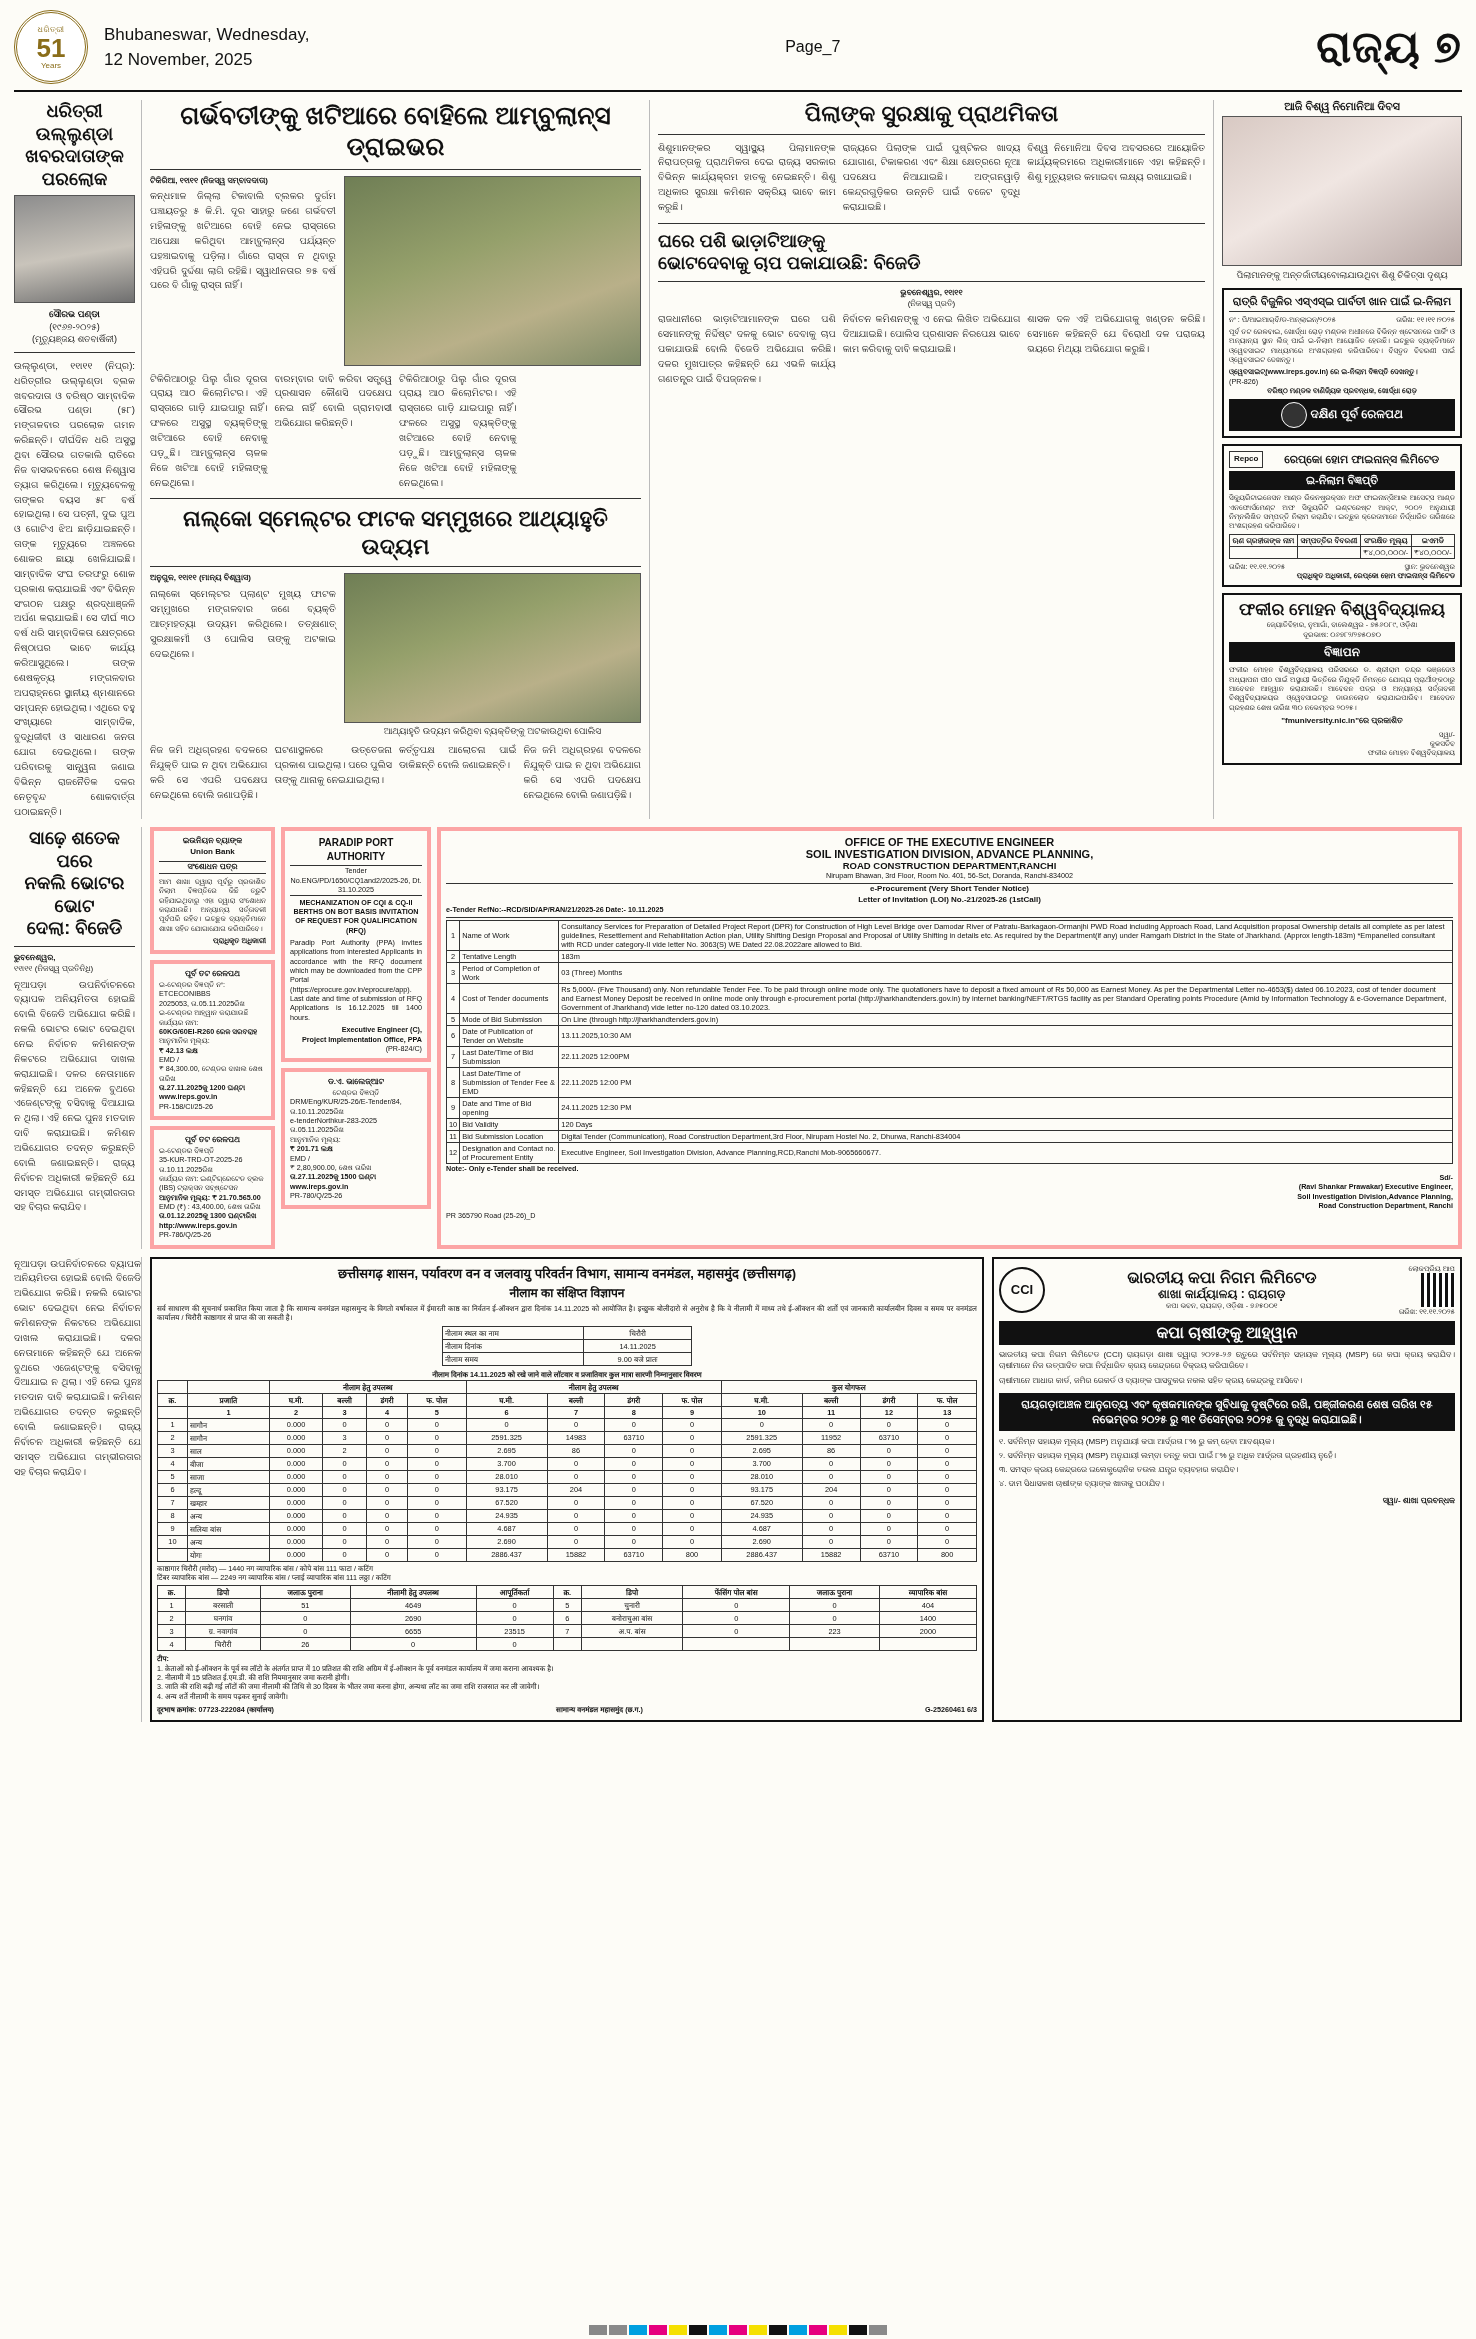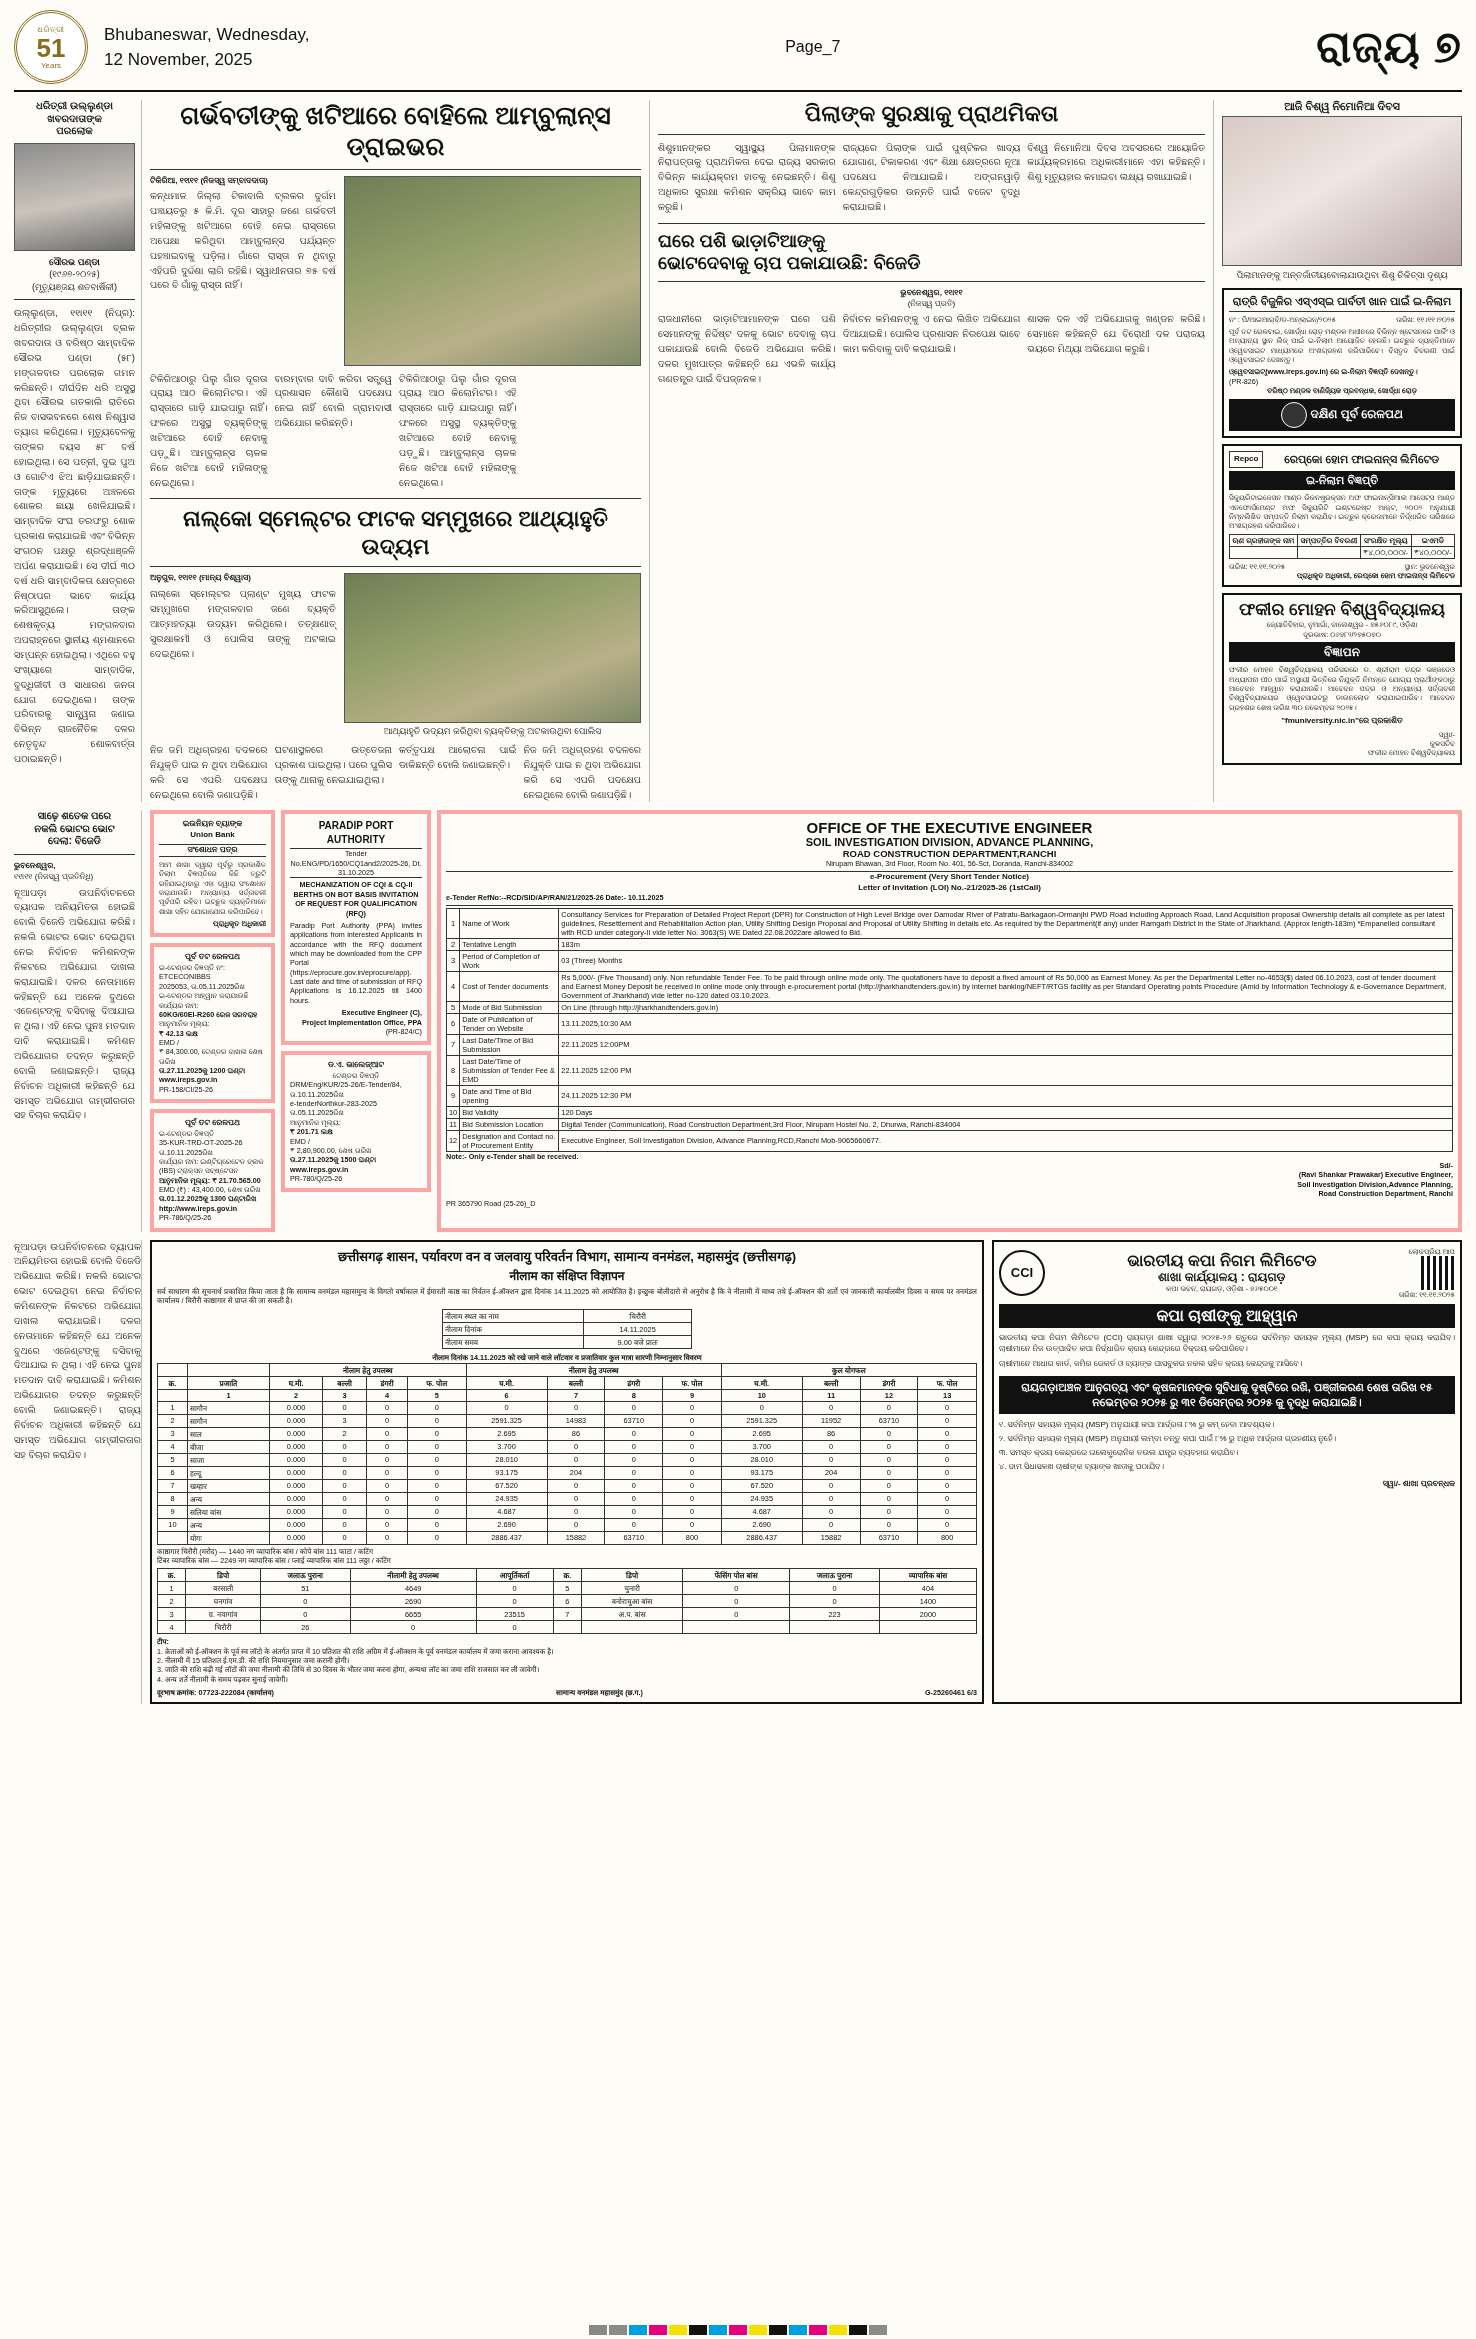--- a/index.html
+++ b/index.html
@@ -23,21 +23,21 @@
   .edition { font-size:17px; line-height:1.5; margin-left:16px; }
   .pageno { font-size:16px; margin-left:auto; margin-right:auto; }
   .brand { font-size:44px; font-weight:bold; letter-spacing:1px; }
 
   
   .col-text { font-size:9.6px; line-height:1.55; text-align:justify; color:#1b1b1b; }
   .headline { font-weight:bold; line-height:1.25; }
   .hl-xl { font-size:25px; }
   .hl-lg { font-size:22px; }
   .hl-md { font-size:18px; }
-  .hl-sm { font-size:10px; }
+  .hl-sm { font-size:18px; }
   .rule { border-top:1px solid #333; margin:6px 0; }
   .photo { background:linear-gradient(160deg,#6f7e55,#95a06b 40%,#b9b089 70%,#7e8a66); border:1px solid #555; position:relative; }
   .photo.portrait { background:linear-gradient(170deg,#8d8d8d,#c9c4bb 55%,#6f6f6f); }
   .photo.baby { background:linear-gradient(150deg,#d8c9c3,#f0e6e2 45%,#b9a9a6); }
   .caption { font-size:9px; line-height:1.4; text-align:center; }
 
   
   .top-grid { display:grid; grid-template-columns:128px 500px 1fr 240px; gap:8px; margin-top:8px; }
   .mid-grid { display:grid; grid-template-columns:128px 1fr; gap:8px; }
 
@@ -307,21 +307,21 @@
           <div class="tiny2 b">₹ 201.71 ଲକ୍ଷ</div>
           <div class="tiny2">EMD /</div>
           <div class="tiny2">₹ 2,80,900.00, ଶେଷ ତାରିଖ</div>
           <div class="tiny2 b">ତା.27.11.2025କୁ 1500 ଘଣ୍ଟା</div>
           <div class="tiny2 b">www.ireps.gov.in</div>
           <div class="tiny2">PR-780/Q/25-26</div>
         </div>
       </div>
 
       <div class="box">
-        <div class="center b" style="font-size:15px;">OFFICE OF THE EXECUTIVE ENGINEER</div>
+        <div class="center b" style="font-size:11px;">OFFICE OF THE EXECUTIVE ENGINEER</div>
         <div class="center b" style="font-size:11px;">SOIL INVESTIGATION DIVISION, ADVANCE PLANNING,</div>
         <div class="center b" style="font-size:9.5px;">ROAD CONSTRUCTION DEPARTMENT,RANCHI</div>
         <div class="center tiny2">Nirupam Bhawan, 3rd Floor, Room No. 401, 56-Sct, Doranda, Ranchi-834002</div>
         <div class="center b tiny" style="border-top:1px solid #333;margin-top:2px;">e-Procurement (Very Short Tender Notice)</div>
         <div class="center b tiny">Letter of Invitation (LOI) No.-21/2025-26 (1stCall)</div>
         <div class="tiny2 b" style="border-bottom:1px solid #333;padding-bottom:2px;">e-Tender RefNo:--RCD/SID/AP/RAN/21/2025-26    Date:- 10.11.2025</div>
         <table class="ad" style="margin-top:2px;">
           <tbody id="jh-rows">
               <tr>
                 <td class="">1</td>

